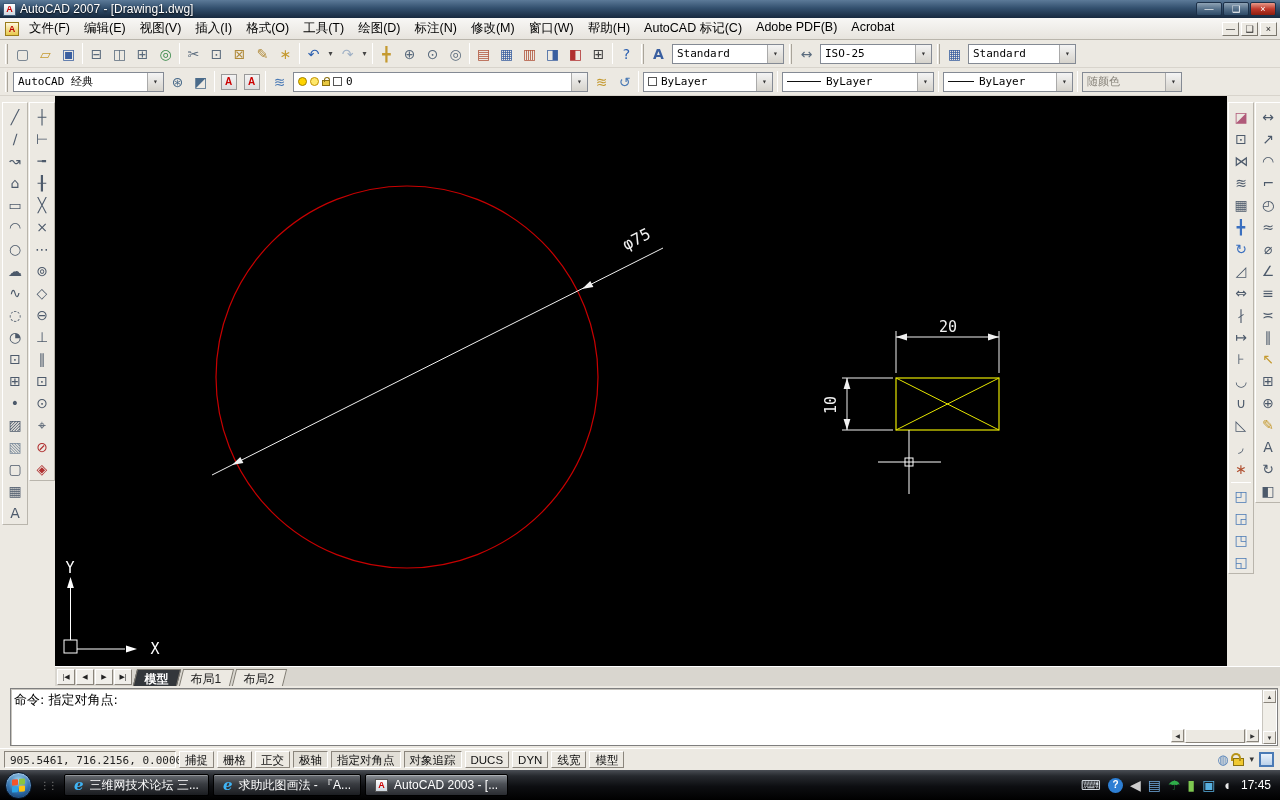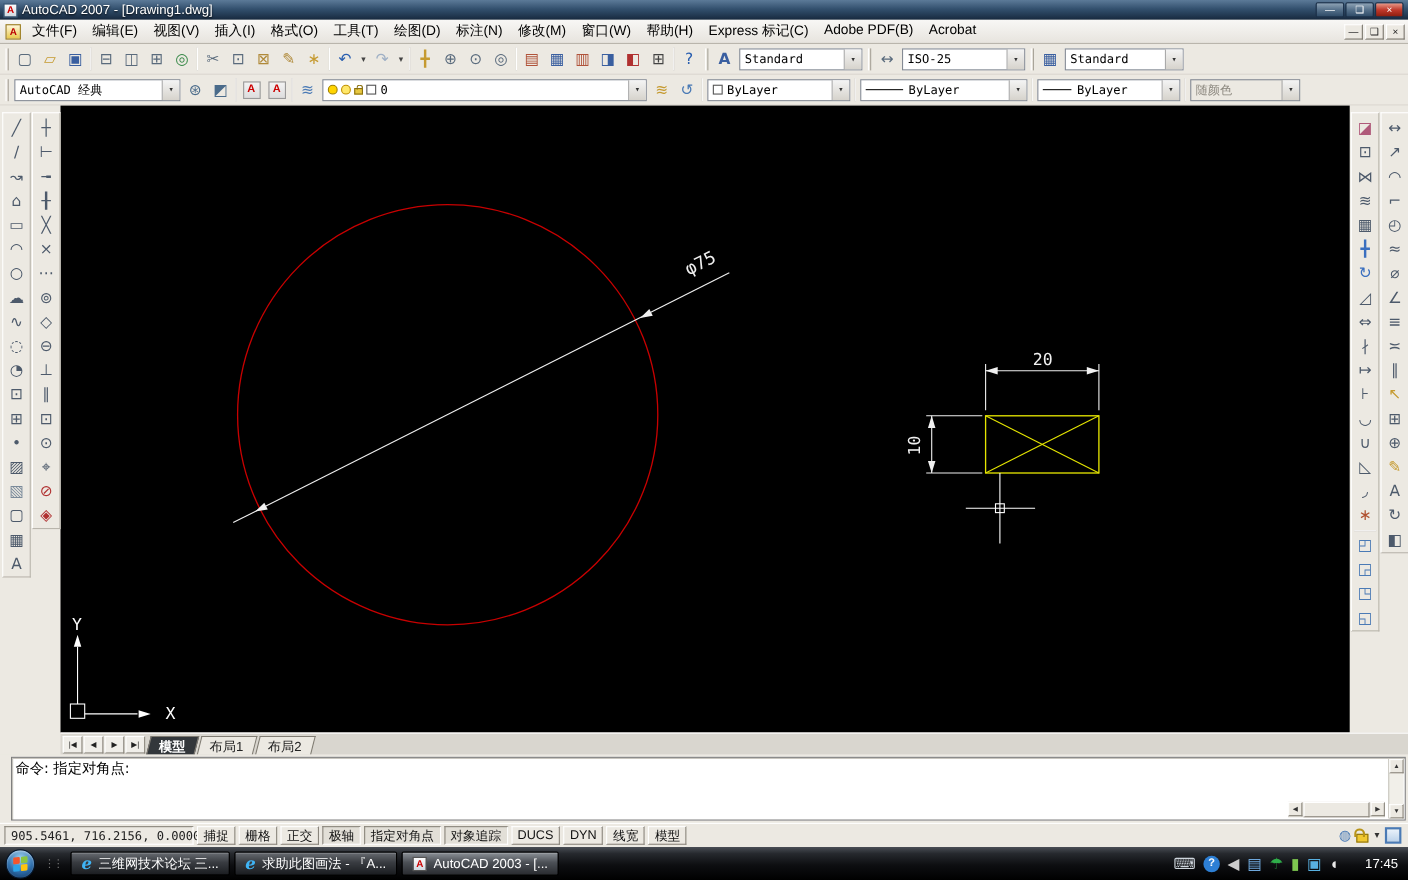--- a/index.html
+++ b/index.html
@@ -128,21 +128,21 @@
   .task-btn.active{background:linear-gradient(#8d9298,#4c5056 45%,#2a2c31)}
   .icon-chip{flex:0 0 auto;display:flex;align-items:center;justify-content:center}
   .ie-icon{color:#3fb4f5;font-size:15px;font-weight:bold;font-style:italic;font-family:"DejaVu Serif",serif}
   .autocad-icon{width:13px;height:13px;background:linear-gradient(#fdfdfd,#cfd8e0);border:1px solid #555;
     color:#c00;font-size:9px;font-weight:bold;font-style:normal}
   .task-label{overflow:hidden;text-overflow:ellipsis}
   .tb-tray{margin-left:auto;display:flex;align-items:center;gap:7px;padding-right:9px;color:#ddd}
   .tb-tray .tray-ico{font-size:14px}
   .tb-tray .round{width:15px;height:15px;border-radius:50%;display:flex;align-items:center;justify-content:center;
     font-size:10px;font-weight:bold}
-  .clock{font-size:12px;color:#fff;margin-left:17px}
+  .clock{font-size:12px;color:#fff;margin-left:3px}
 </style>
 </head>
 <body>
 
 <div class="titlebar">
   <span class="app-icon">A</span>
   <span class="title-text">AutoCAD 2007 - [Drawing1.dwg]</span>
   <span class="win-btns">
     <button class="win-btn">—</button>
     <button class="win-btn">❑</button>
@@ -157,21 +157,21 @@
       <span class="menu-item">编辑(E)</span>
       <span class="menu-item">视图(V)</span>
       <span class="menu-item">插入(I)</span>
       <span class="menu-item">格式(O)</span>
       <span class="menu-item">工具(T)</span>
       <span class="menu-item">绘图(D)</span>
       <span class="menu-item">标注(N)</span>
       <span class="menu-item">修改(M)</span>
       <span class="menu-item">窗口(W)</span>
       <span class="menu-item">帮助(H)</span>
-      <span class="menu-item">Express 标记(C)</span>
+      <span class="menu-item">AutoCAD 标记(C)</span>
       <span class="menu-item">Adobe PDF(B)</span>
       <span class="menu-item">Acrobat</span>
     </span>
   <span class="mdi-btns">
     <button class="mdi-btn">—</button>
     <button class="mdi-btn">❑</button>
     <button class="mdi-btn">×</button>
   </span>
 </div>
 

